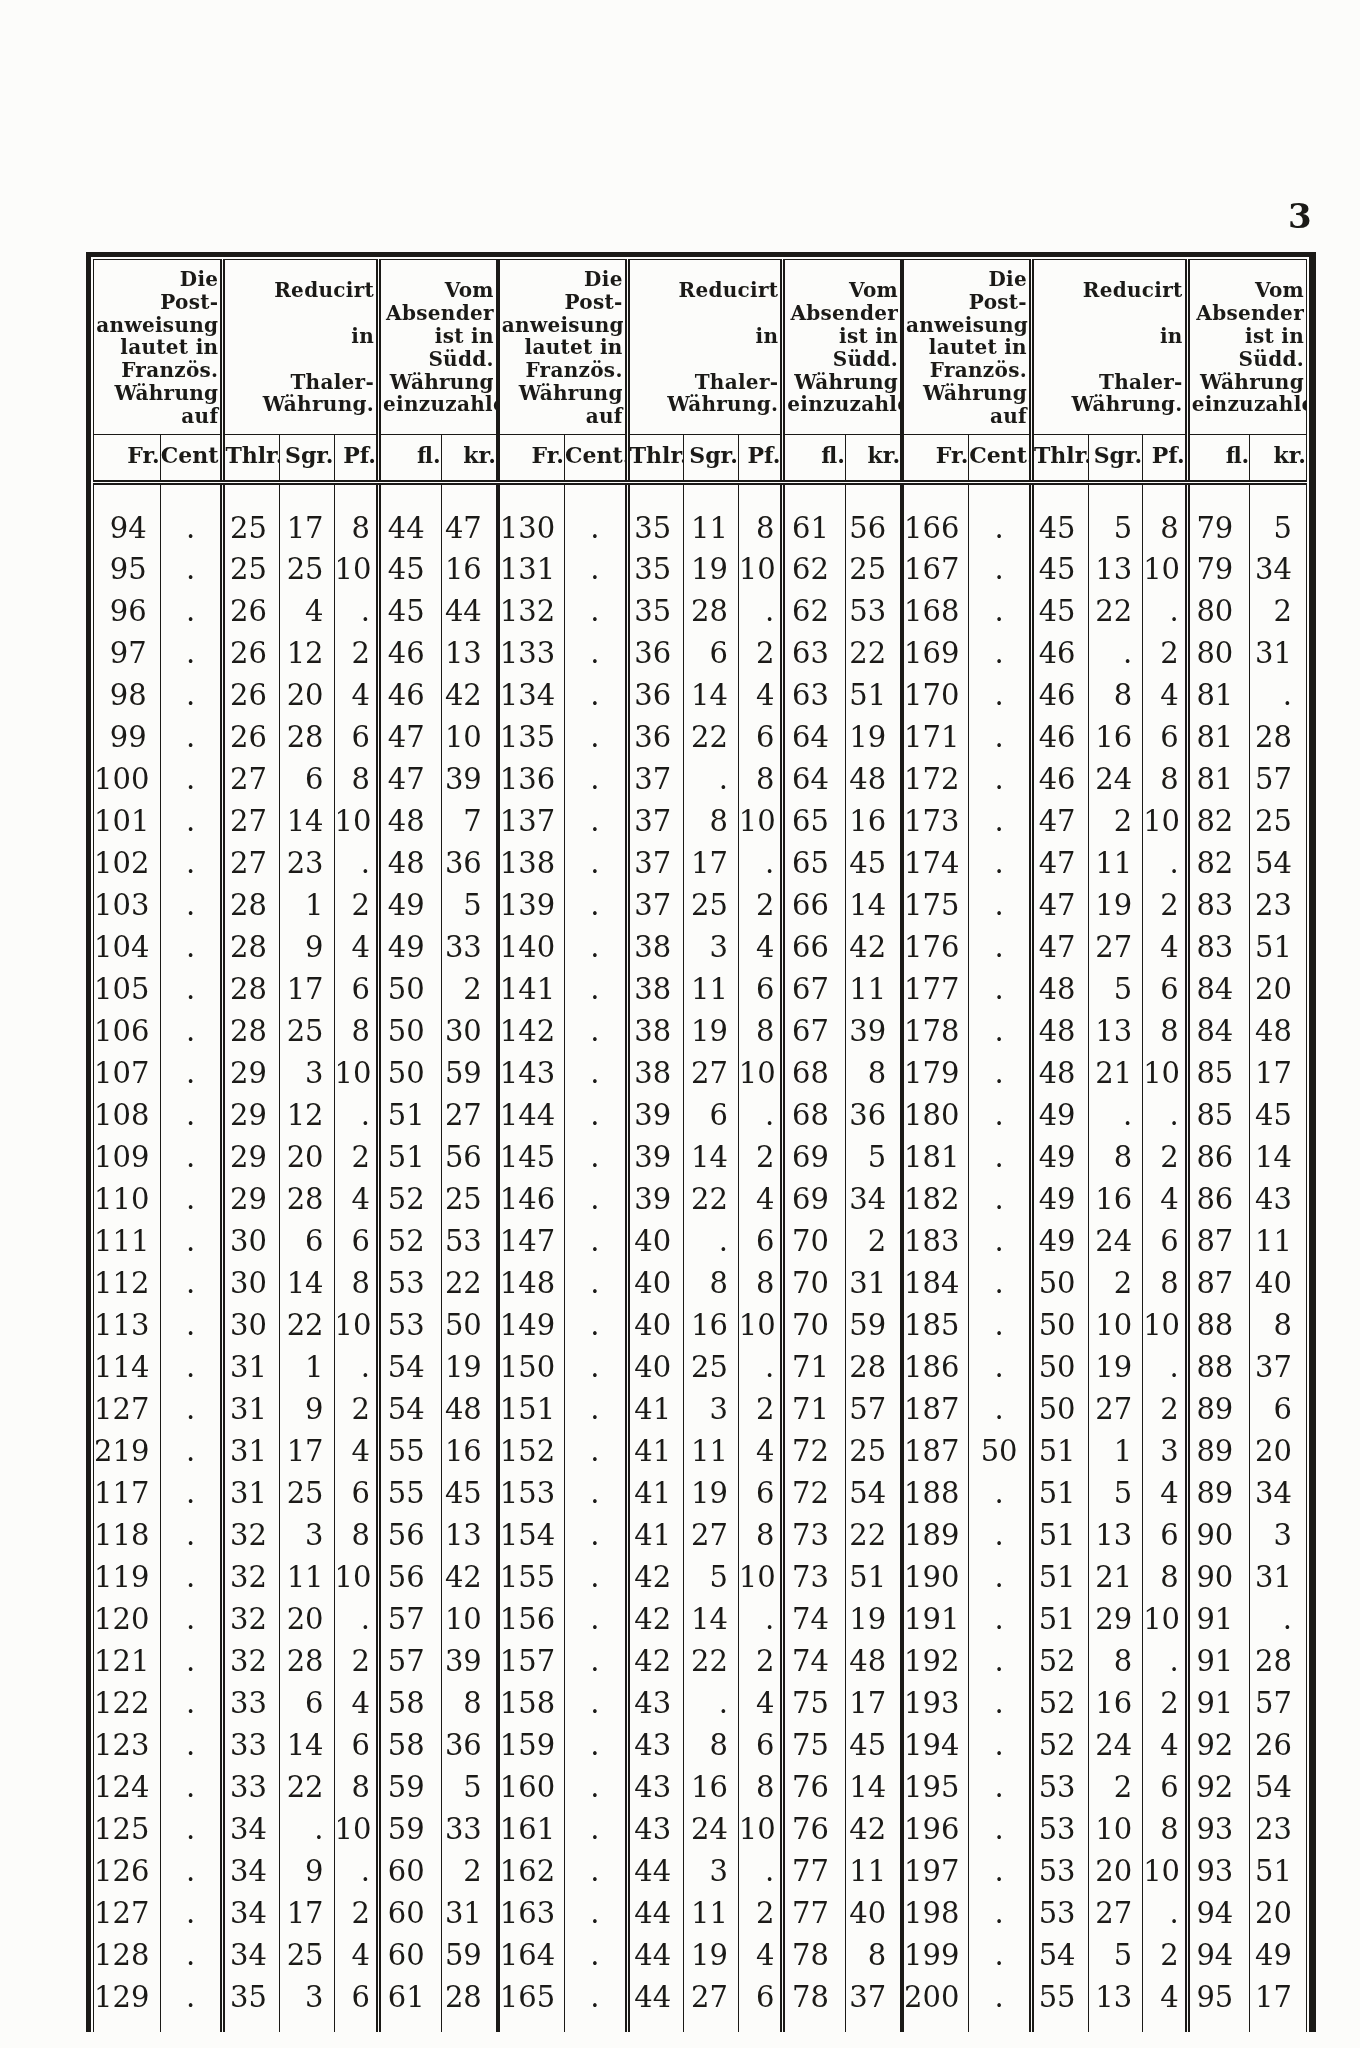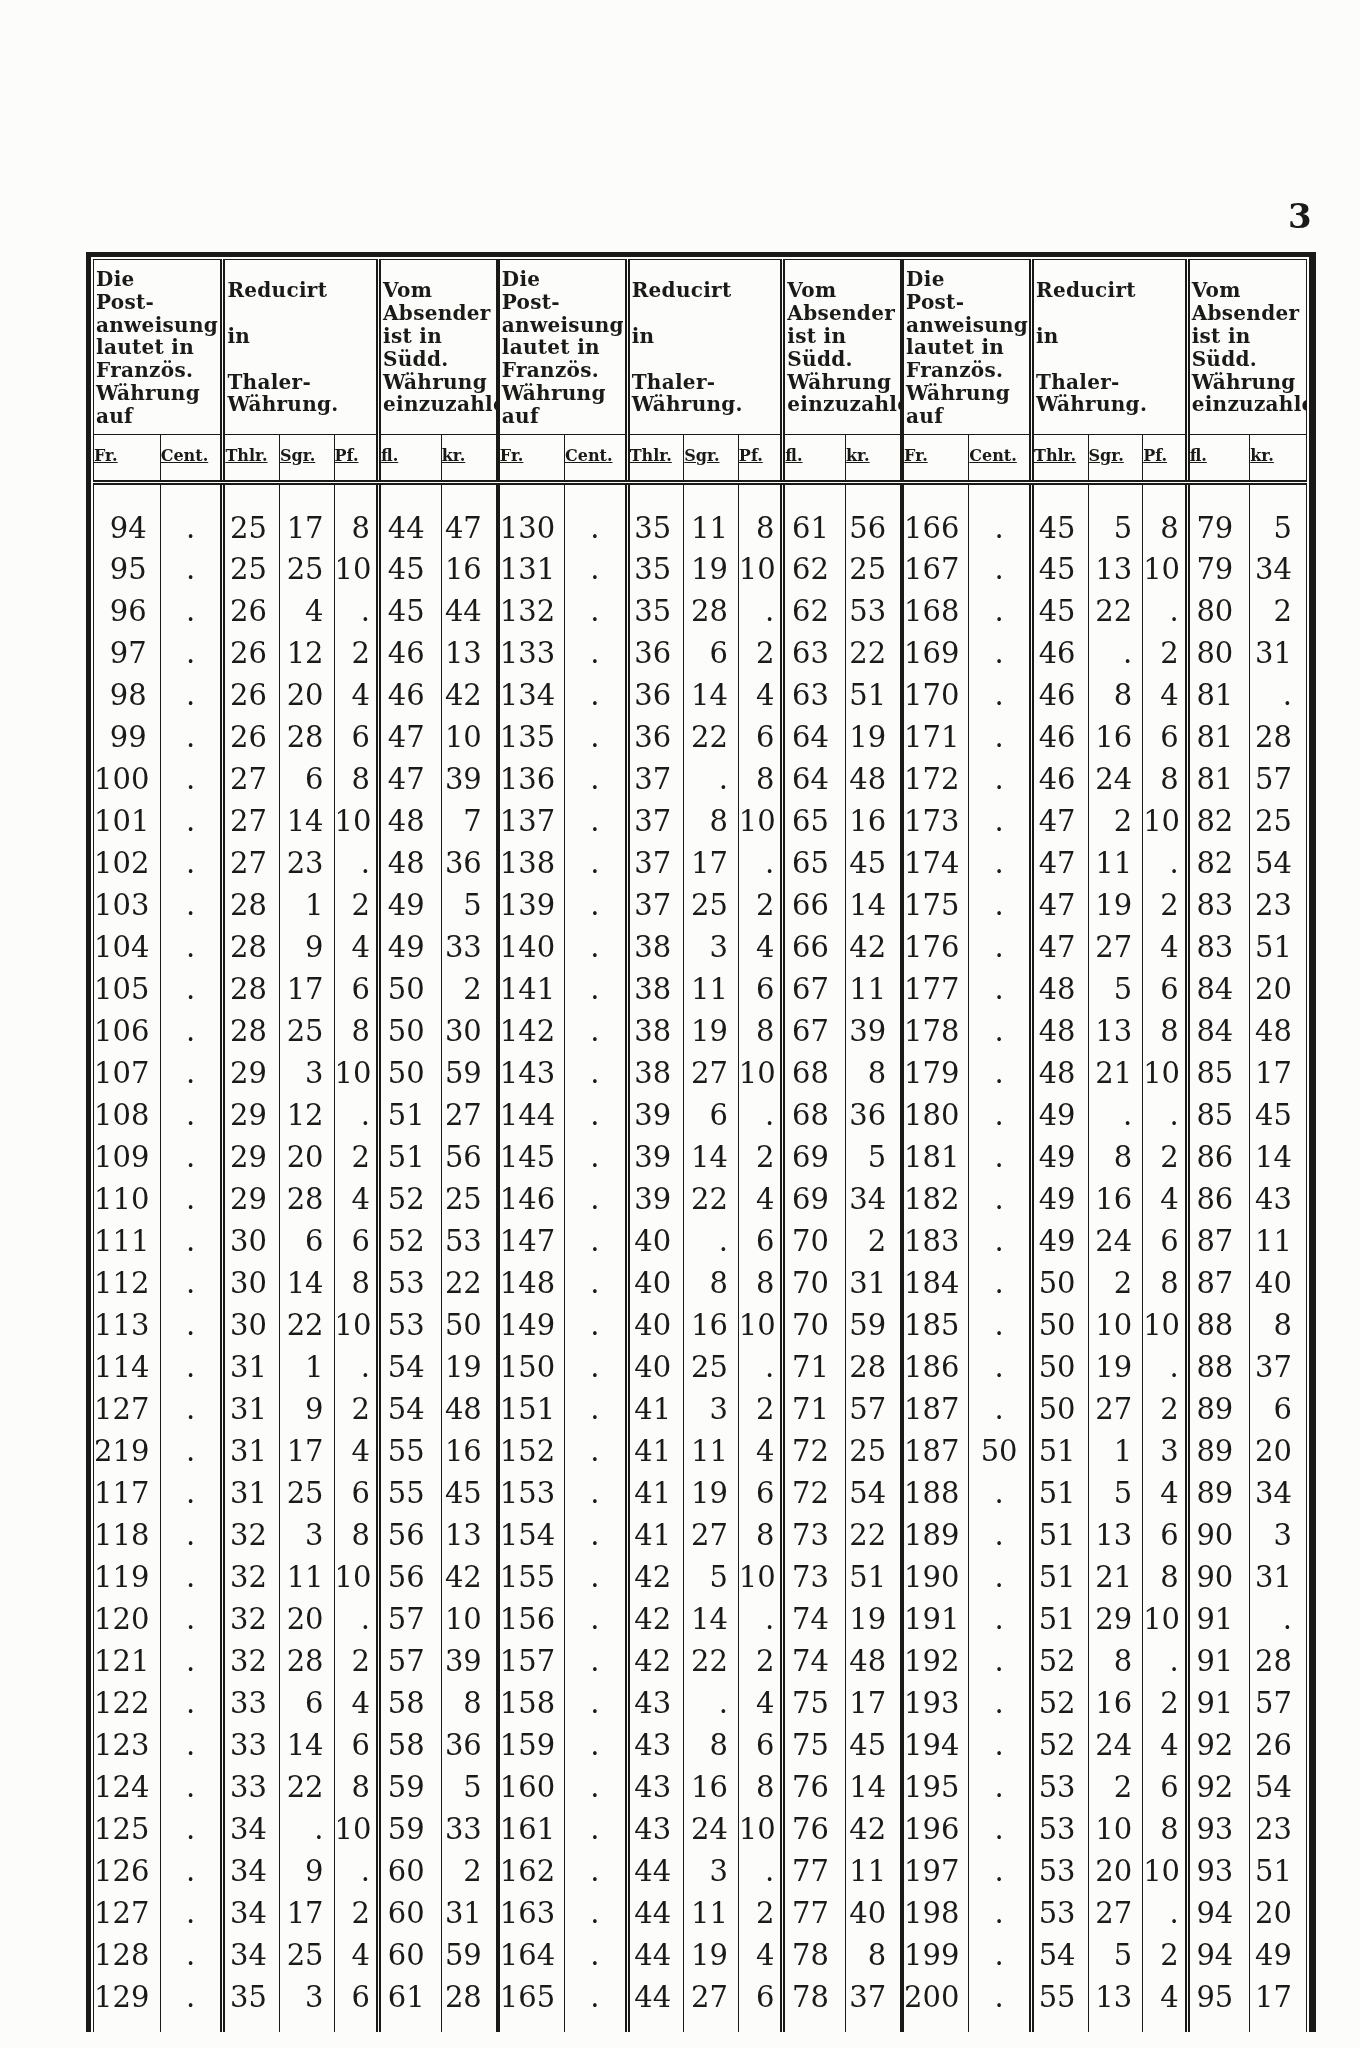--- a/index.html
+++ b/index.html
@@ -39,40 +39,39 @@
     border-top:1px solid var(--ink);
     border-left:1px solid var(--ink);
     border-right:1px solid var(--ink);
   }
   th,td{ font-weight:normal; overflow:hidden; }
 
   
   .gh{
     font-size:20px;
     font-weight:bold;
-    text-align:left;
+    text-align:right;
     vertical-align:middle;
     white-space:pre-line;
     line-height:1.14;
     height:160px;
     padding:8px 2px 6px 2px;
     border-bottom:1px solid var(--ink);
     letter-spacing:0.3px;
   }
 
   
   .units th{
-    font-size:16px;
+    font-size:22px;
     font-weight:bold;
-    text-align:left;
+    text-align:right;
     height:48px;
     vertical-align:middle;
     border-bottom:5px double var(--ink);
     padding-bottom:4px;
-    text-decoration:underline;
   }
 
   
   .units th:nth-child(7n+2), tbody td:nth-child(7n+2){ border-left:1px solid var(--ink); }
   .units th:nth-child(7n+3), tbody td:nth-child(7n+3){ border-left:5px double var(--ink); }
   .units th:nth-child(7n+4), tbody td:nth-child(7n+4){ border-left:1px solid var(--ink); }
   .units th:nth-child(7n+5), tbody td:nth-child(7n+5){ border-left:1px solid var(--ink); }
   .units th:nth-child(7n+6), tbody td:nth-child(7n+6){ border-left:5px double var(--ink); }
   .units th:nth-child(7n),   tbody td:nth-child(7n)  { border-left:1px solid var(--ink); }
   .units th:nth-child(8),  tbody td:nth-child(8),

